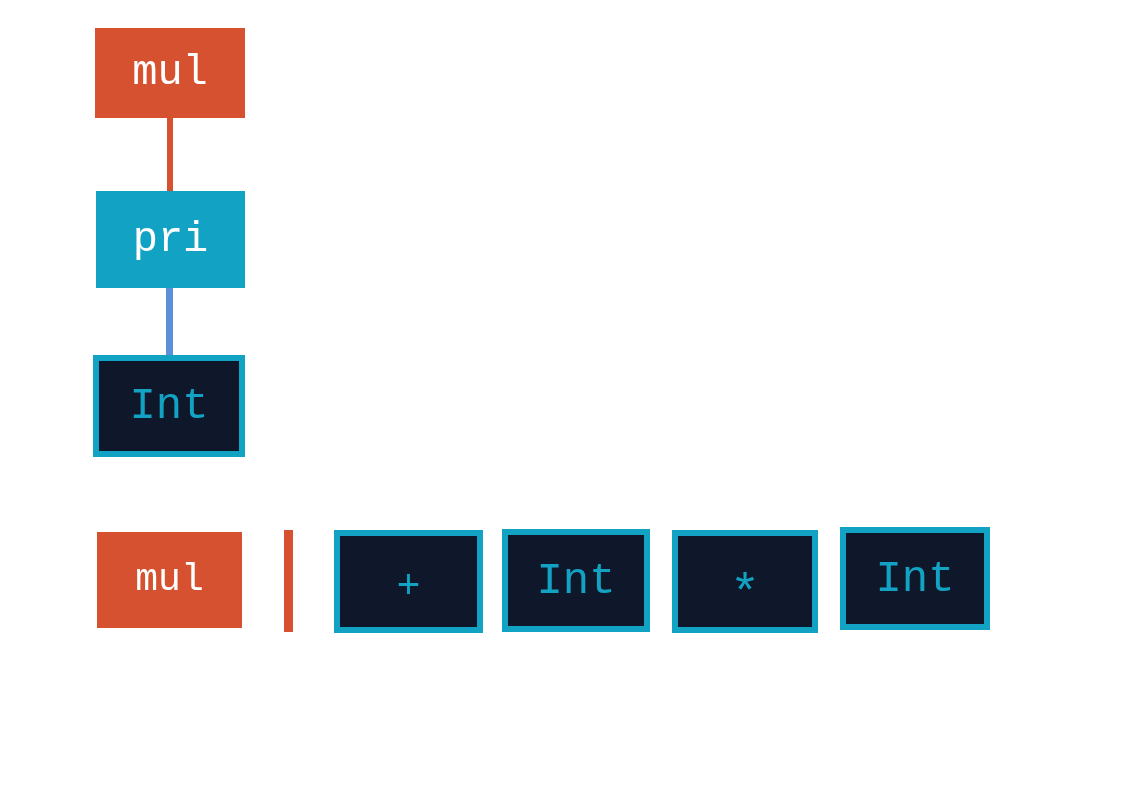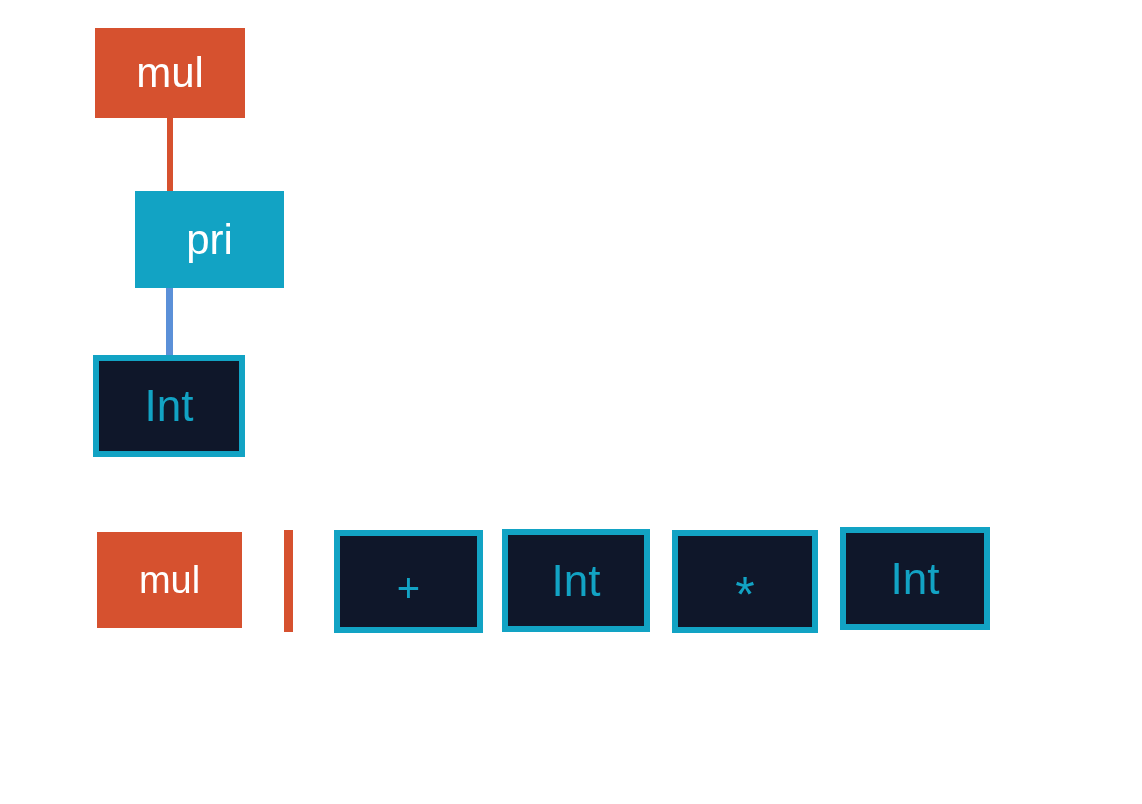--- a/index.html
+++ b/index.html
@@ -2,32 +2,32 @@
 <html style="--red: #d6512f; --teal: #12a3c4; --blue: #5b90d8; --caption-gray: #8a8a8a; --background: #ffffff;"><head>
 <meta charset="utf-8">
 <style>
   html, body { margin: 0; padding: 0; }
   .canvas {
     position: relative;
     width: 996px;
     height: 804px;
     background: var(--background, #ffffff);
     overflow: hidden;
-    font-family: Liberation Sans, sans-serif;
+    font-family: Liberation Mono, monospace;
   }
   .box {
     position: absolute;
     display: flex;
     align-items: center;
     justify-content: center;
     box-sizing: border-box;
     line-height: 1;
   }
   .filled-red  { background: var(--red, #d6512f); color: #ffffff; }
-  .filled-teal { background: var(--teal, #12a3c4); color: #ffffff; margin-left: 39px; }
+  .filled-teal { background: var(--teal, #12a3c4); color: #ffffff; }
   .outline-teal {
     background: #0f172a;
     border: 6px solid var(--teal, #12a3c4);
     color: var(--teal, #12a3c4);
   }
   .edge { position: absolute; }
   .edge-red  { background: var(--red, #d6512f); }
   .edge-blue { background: var(--blue, #5b90d8); }
 
   

